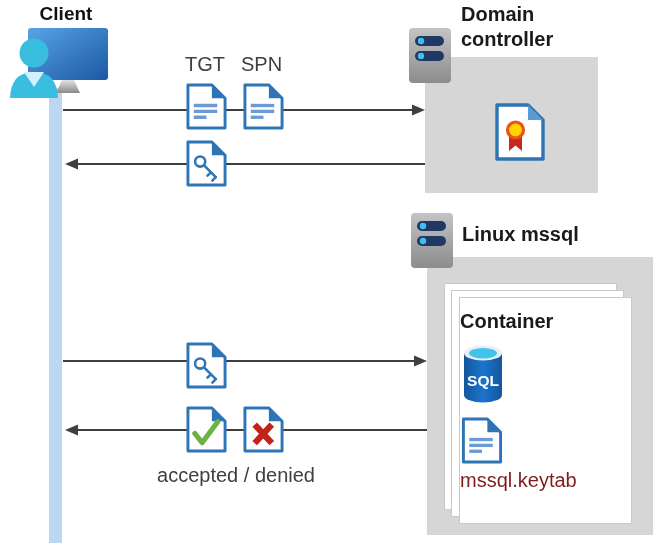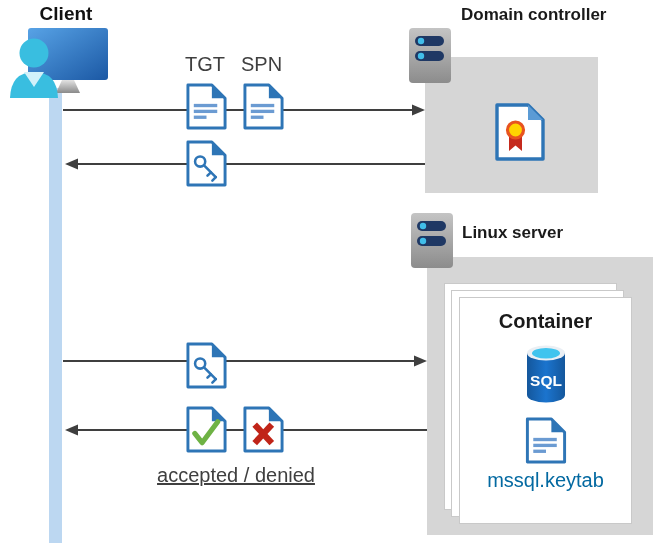--- a/index.html
+++ b/index.html
@@ -1,72 +1,72 @@
 <!DOCTYPE html>
 <html><head>
 <meta charset="utf-8">
 <style>
   html,body{margin:0;padding:0;background:#fff;}
   .diagram{position:relative;width:660px;height:558px;background:#fff;
-    font-family:"Liberation Sans",sans-serif;overflow:hidden;}
+    font-family:"Liberation Sans",sans-serif;overflow:hidden;border-radius:18px;}
 
   
   .client-label{position:absolute;left:18px;top:3px;width:96px;text-align:center;
     font-size:19px;font-weight:700;color:#111;}
   .client-icon{position:absolute;left:4px;top:26px;width:106px;height:72px;}
   .lifeline{position:absolute;left:49px;top:88px;width:13px;height:455px;background:#BCD7F1;}
 
   
   .arrow{position:absolute;height:16px;}
   .a1{left:63px;top:102px;width:362px;}
   .a2{left:65px;top:156px;width:360px;}
   .a3{left:63px;top:353px;width:364px;}
   .a4{left:65px;top:422px;width:362px;}
   .arrow line{stroke:#3F3F3F;stroke-width:1.8;}
   .arrow polygon{fill:#3F3F3F;}
 
   
   .msg-label{position:absolute;font-size:20px;color:#3F3F3F;}
   .tgt-label{left:185px;top:53px;width:44px;text-align:left;}
   .spn-label{left:241px;top:53px;width:45px;text-align:left;}
-  .result-label{left:136px;top:464px;width:200px;text-align:center;text-decoration:underline;}
+  .result-label{left:136px;top:464px;width:200px;text-align:center;}
 
   
   .doc{position:absolute;width:43px;height:47px;}
   .tgt-doc{left:185px;top:83px;}
   .spn-doc{left:242px;top:83px;}
   .key-doc-1{left:185px;top:140px;}
   .key-doc-2{left:185px;top:342px;}
   .check-doc{left:185px;top:406px;}
   .x-doc{left:242px;top:406px;}
 
   
   .panel{position:absolute;background:#D6D6D6;}
   .dc-panel{left:425px;top:57px;width:173px;height:136px;}
   .linux-panel{left:427px;top:257px;width:226px;height:278px;}
 
   .server-icon{position:absolute;width:46px;height:57px;}
   .dc-server{left:407px;top:27px;}
   .linux-server{left:409px;top:212px;}
 
-  .host-label{position:absolute;font-size:17px;font-weight:700;color:#1A1A1A;}
+  .host-label{position:absolute;font-size:20px;font-weight:700;color:#1A1A1A;}
   .dc-label{left:461px;top:2px;width:150px;line-height:25px;}
   .linux-label{left:462px;top:223px;white-space:nowrap;}
 
   .cert-icon{position:absolute;left:494px;top:103px;width:52px;height:58px;}
 
   
   .card{position:absolute;width:173px;height:227px;background:#fff;border:1px solid #C9C9C9;box-sizing:border-box;}
   .card-back{left:444px;top:283px;}
   .card-mid{left:451px;top:290px;}
-  .card-front{left:459px;top:297px;display:flex;flex-direction:column;align-items:center;}
+  .card-front{left:459px;top:297px;display:flex;flex-direction:column;align-items:flex-start;}
   .container-label{margin-top:12px;font-size:20px;font-weight:700;color:#1A1A1A;}
   .sql-icon{margin-top:10px;width:46px;height:62px;}
   .keytab-icon{margin-top:12px;width:44px;height:47px;}
-  .keytab-label{margin-top:5px;font-size:20px;color:#0369a1;}
+  .keytab-label{margin-top:5px;font-size:20px;color:#7f1d1d;}
 </style>
 </head>
 <body>
 
 <svg width="0" height="0" style="position:absolute" aria-hidden="true">
   <defs>
     <linearGradient id="gMon" x1="0" y1="0" x2="1" y2="1">
       <stop offset="0" stop-color="#58A3E6"></stop>
         <stop offset="1" stop-color="#1B58A4"></stop>
     </linearGradient>
@@ -196,21 +196,21 @@
     </svg>
   <div class="host-label dc-label">Domain controller</div>
   <svg class="cert-icon">
       <use href="#cert"></use>
     </svg>
 
   <div class="panel linux-panel"></div>
   <svg class="server-icon linux-server">
       <use href="#server"></use>
     </svg>
-  <div class="host-label linux-label">Linux server</div>
+  <div class="host-label linux-label">Linux mssql</div>
 
   <div class="card card-back"></div>
   <div class="card card-mid"></div>
   <div class="card card-front">
     <div class="container-label">Container</div>
     <svg class="sql-icon" viewBox="0 0 46 62">
       <path d="M4 10 V52 A19 7.5 0 0 0 42 52 V10 Z" fill="url(#gSql)"></path>
       <ellipse cx="23" cy="10" rx="19" ry="7.5" fill="#EAEFF4"></ellipse>
       <ellipse cx="23" cy="10.2" rx="14" ry="5.2" fill="#40C4EE"></ellipse>
       <text x="23" y="43" text-anchor="middle" font-size="15.5" font-weight="700" fill="#fff">SQL</text>

